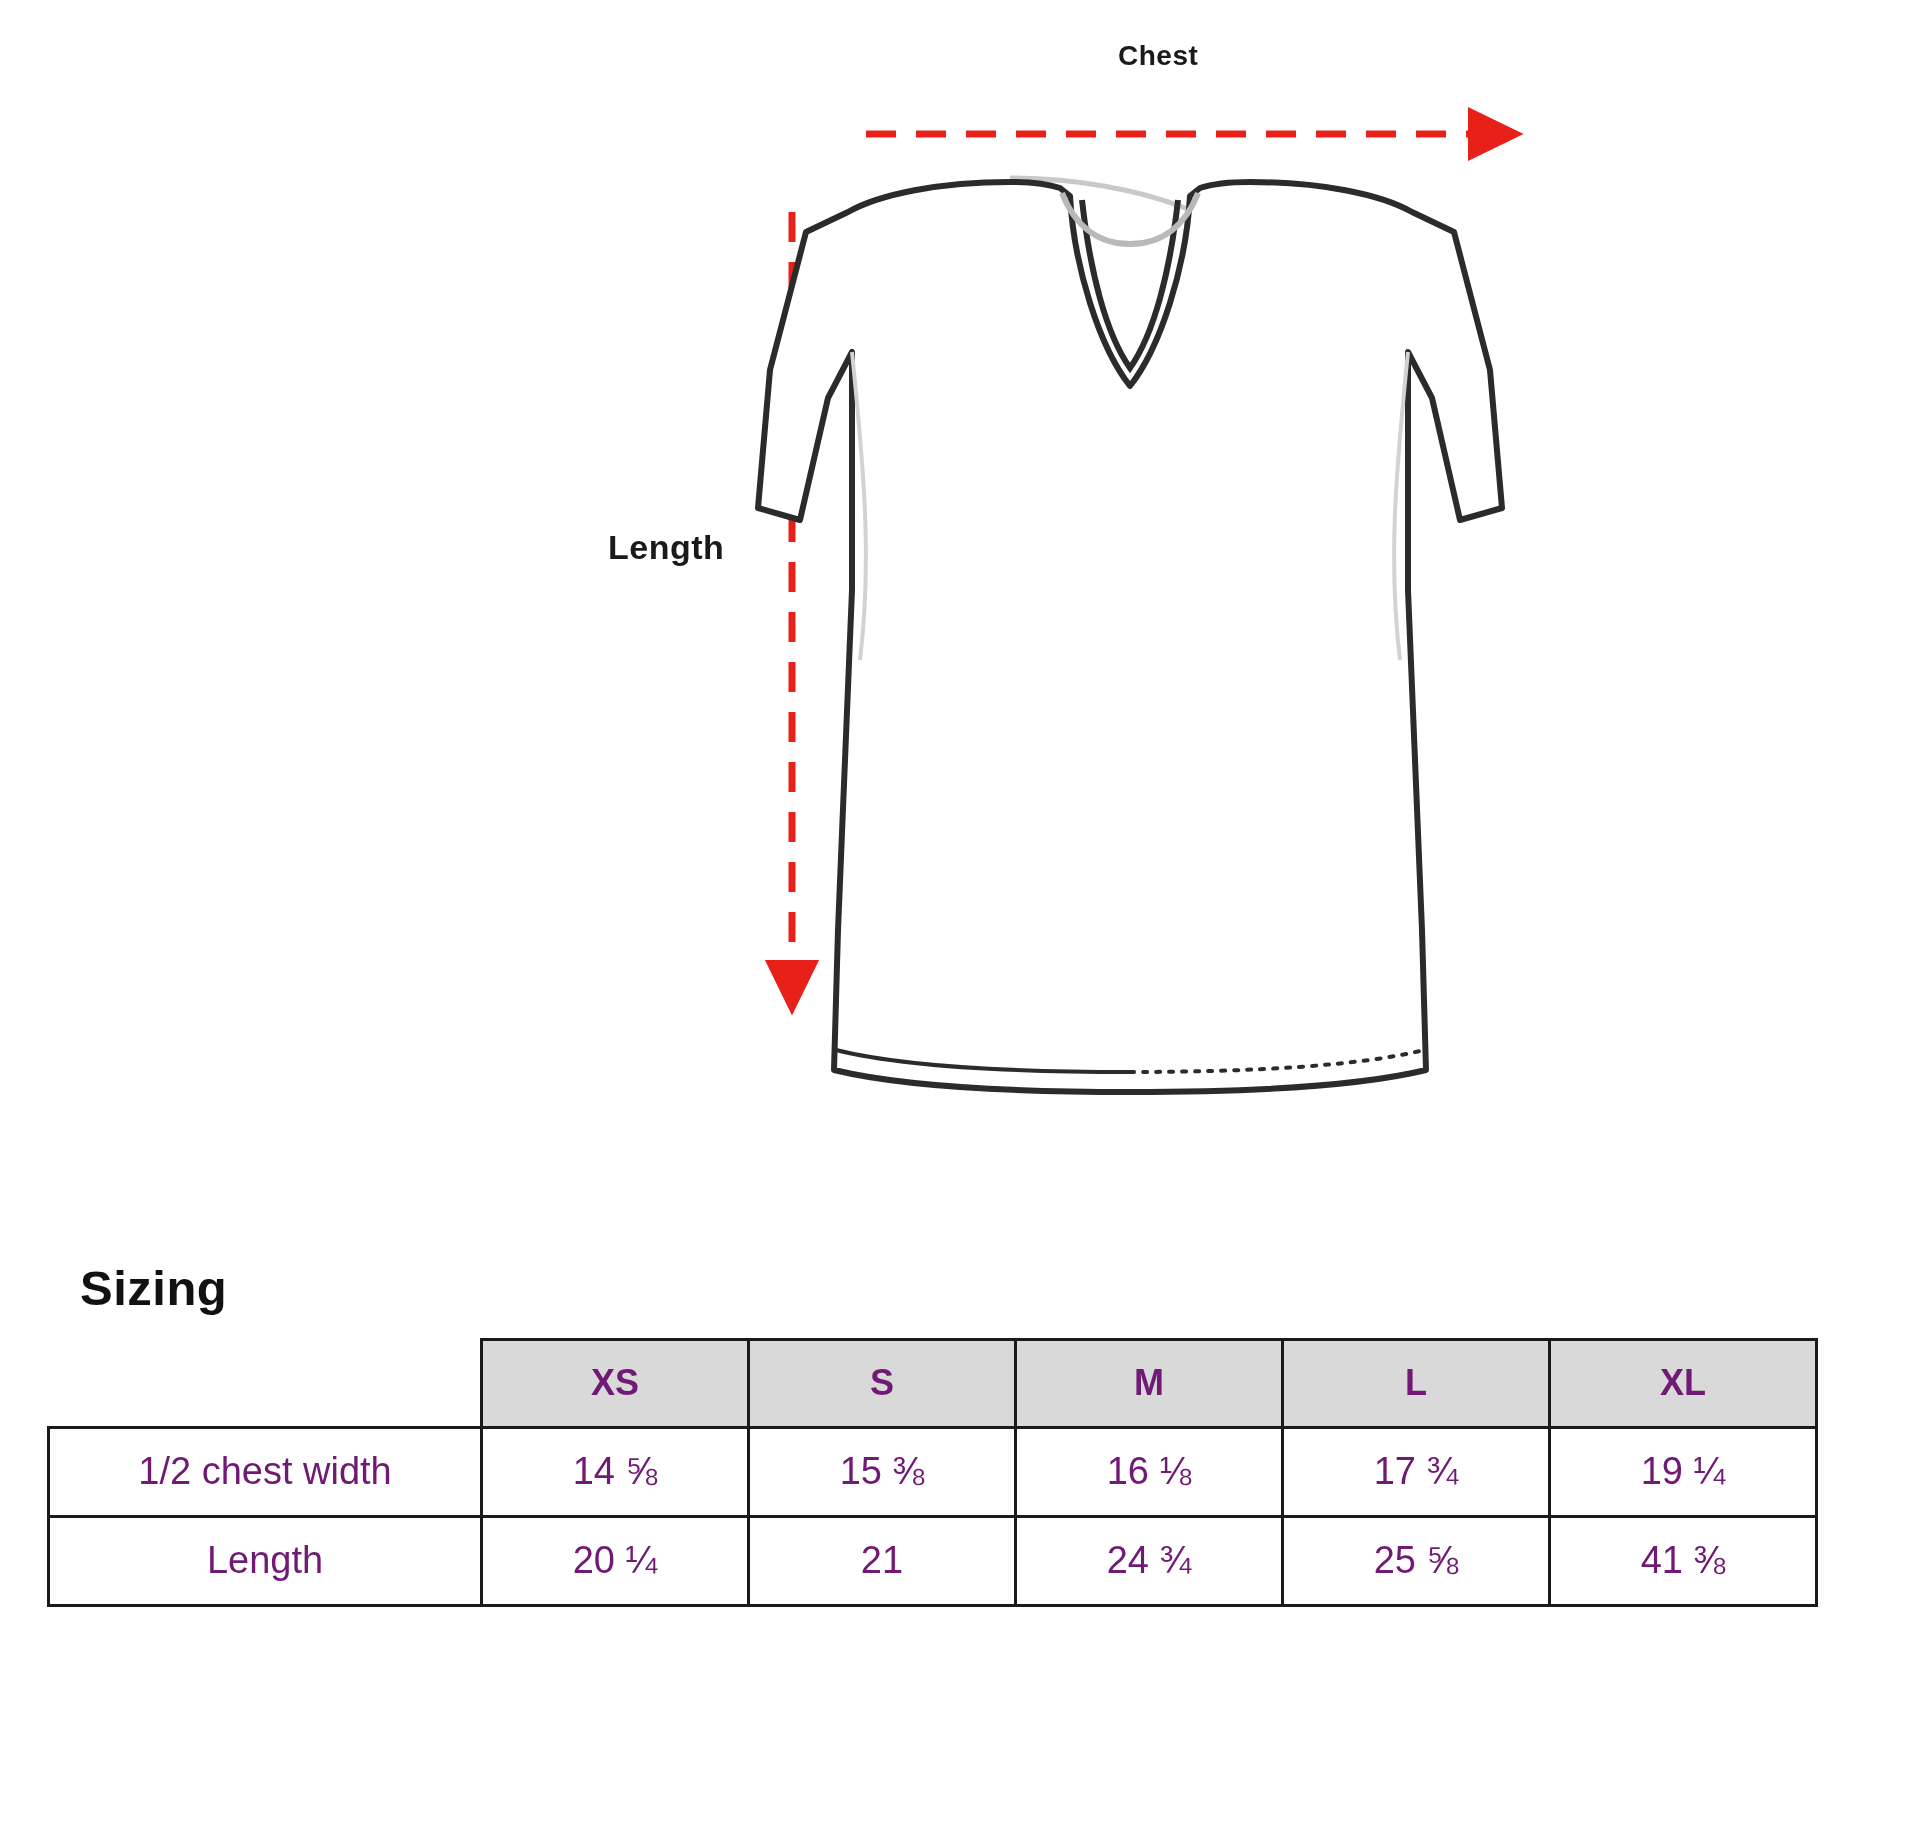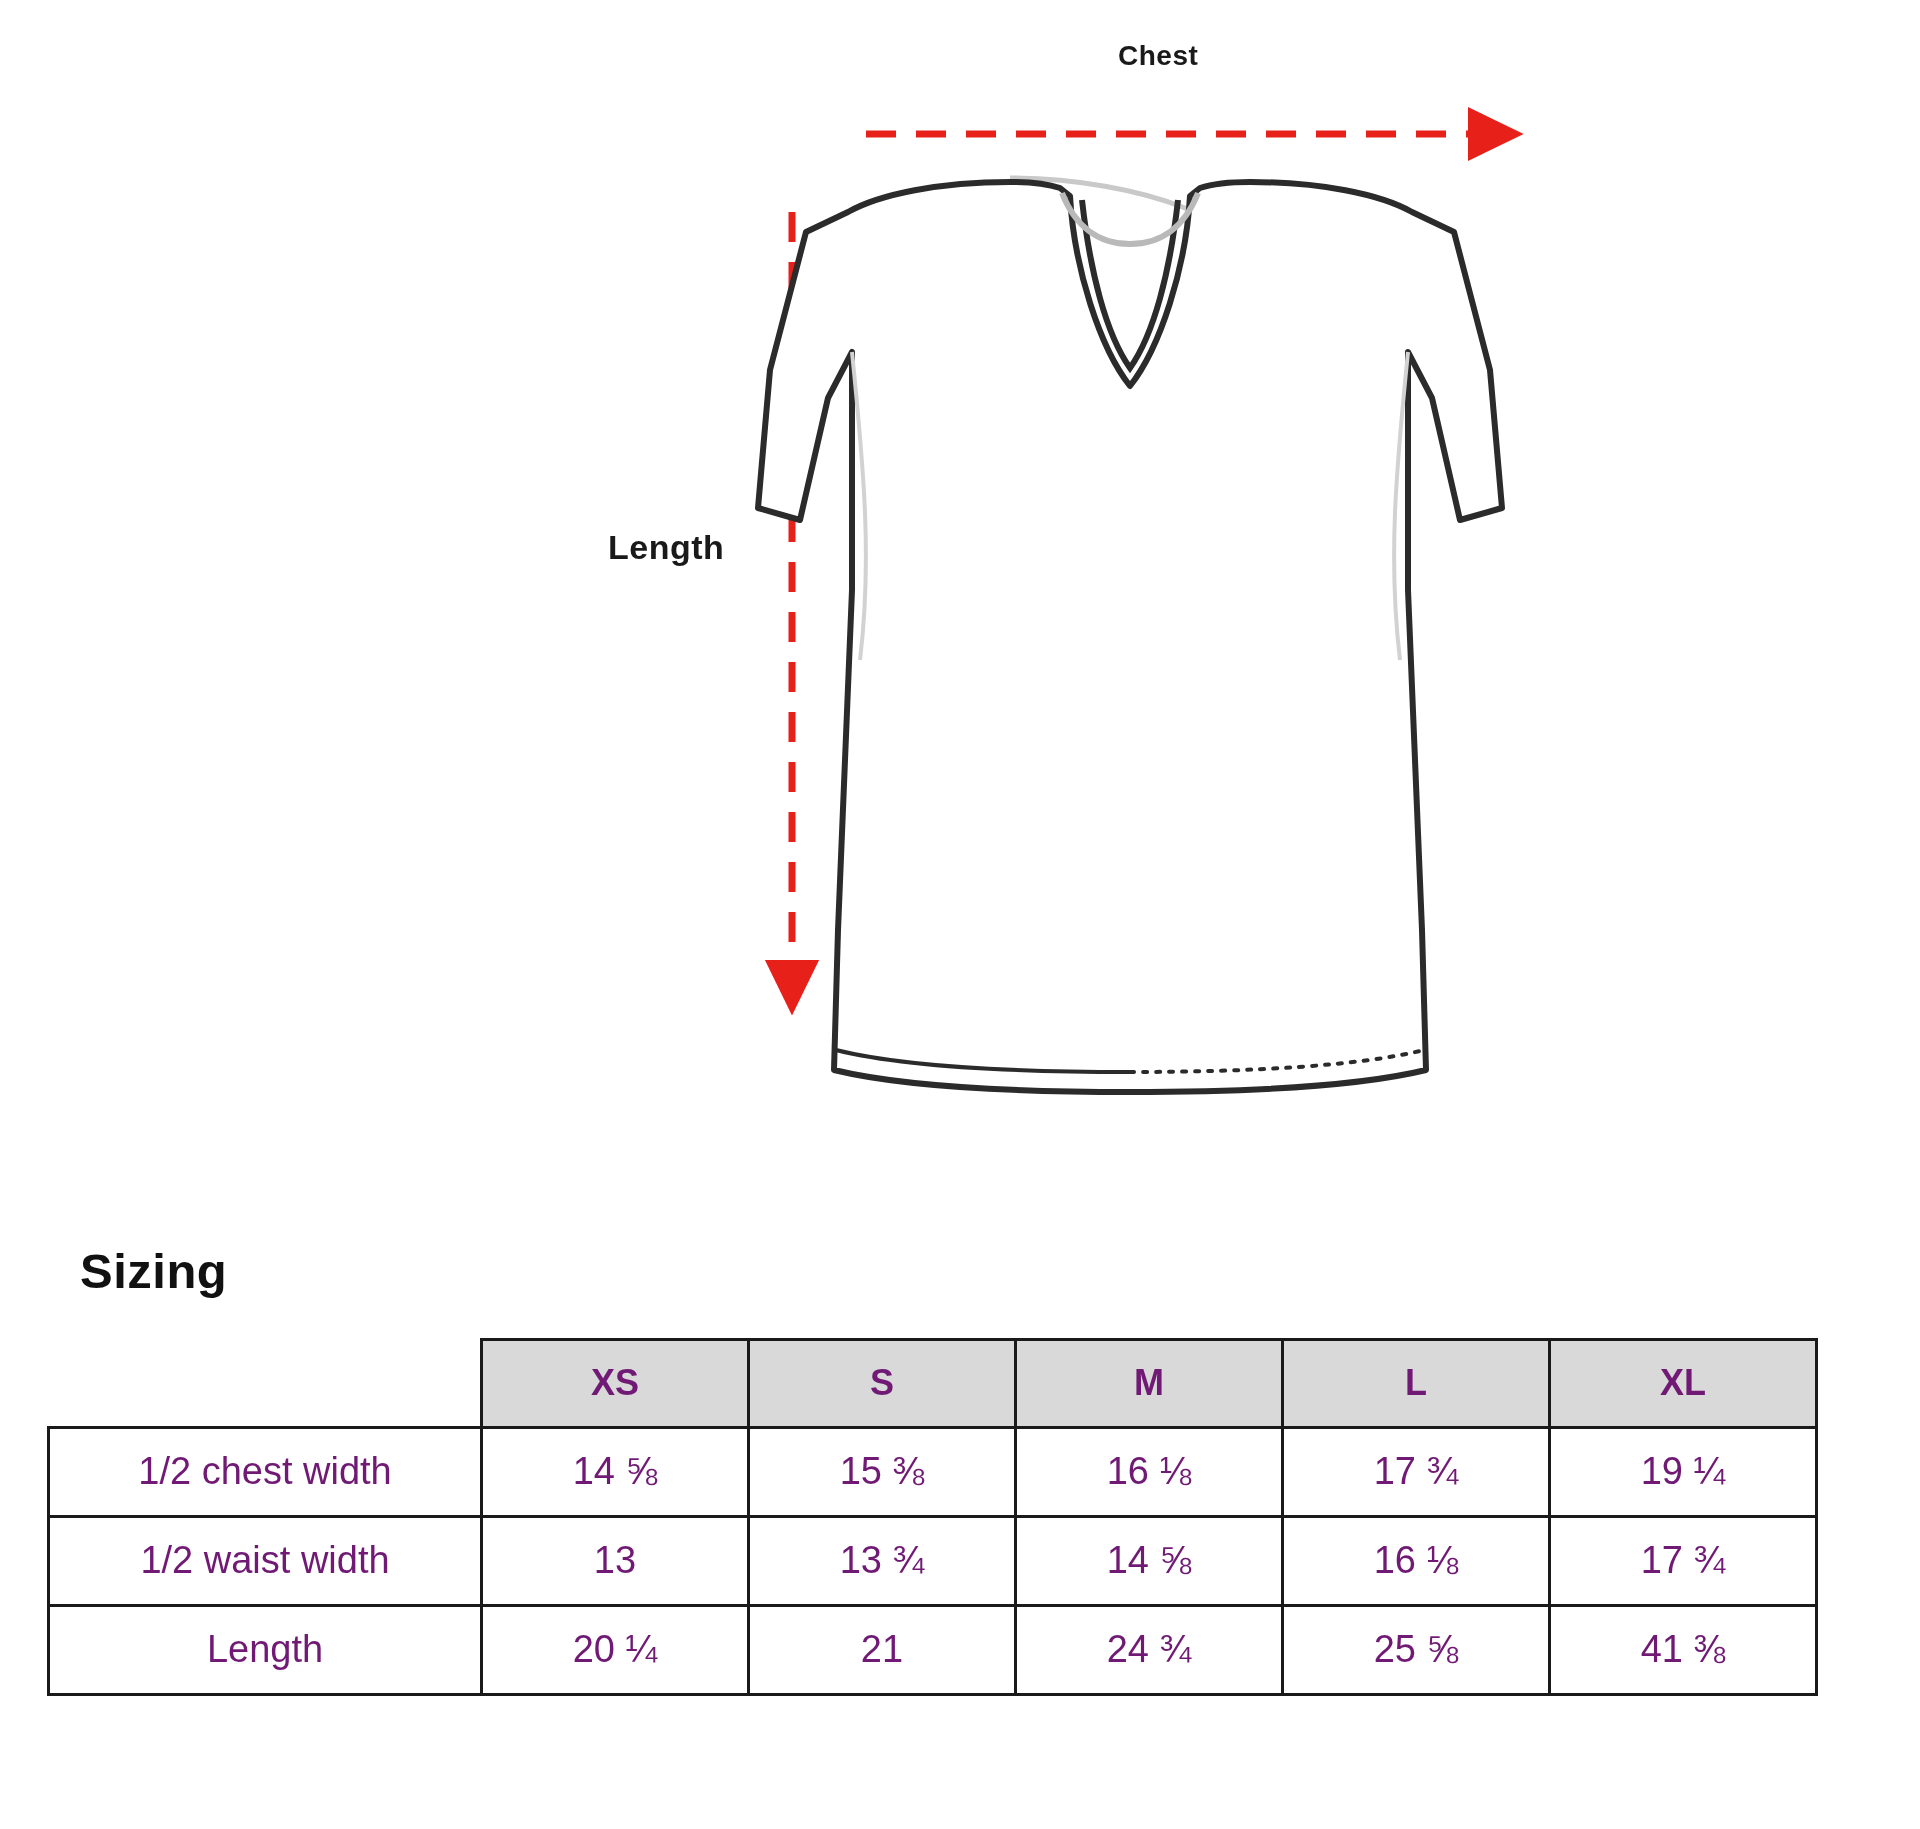--- a/index.html
+++ b/index.html
@@ -48,21 +48,21 @@
   
   #sizing-section {
     position: absolute;
     left: 0;
     top: 1180px;
     width: 1920px;
   }
   #sizing-title {
     position: absolute;
     left: 80px;
-    top: 63px;
+    top: 80px;
     font-size: 49px;
     font-weight: bold;
     letter-spacing: 0.5px;
     color: #111;
   }
 
   #size-table-wrap {
     position: absolute;
     left: 47px;
     top: 158px;
@@ -218,28 +218,20 @@
       <tbody>
         <tr>
           <td class="row-head">1/2 chest width</td>
           <td class="val">14 ⅝</td>
           <td class="val">15 ⅜</td>
           <td class="val">16 ⅛</td>
           <td class="val">17 ¾</td>
           <td class="val">19 ¼</td>
         </tr>
         <tr>
-          <td class="row-head">1/2 waist width</td>
-          <td class="val">13</td>
-          <td class="val">13 ¾</td>
-          <td class="val">14 ⅝</td>
-          <td class="val">16 ⅛</td>
-          <td class="val">17 ¾</td>
-        </tr>
-        <tr>
           <td class="row-head">Length</td>
           <td class="val">20 ¼</td>
           <td class="val">21</td>
           <td class="val">24 ¾</td>
           <td class="val">25 ⅝</td>
           <td class="val">41 ⅜</td>
         </tr>
       </tbody>
     </table>
   </div>

